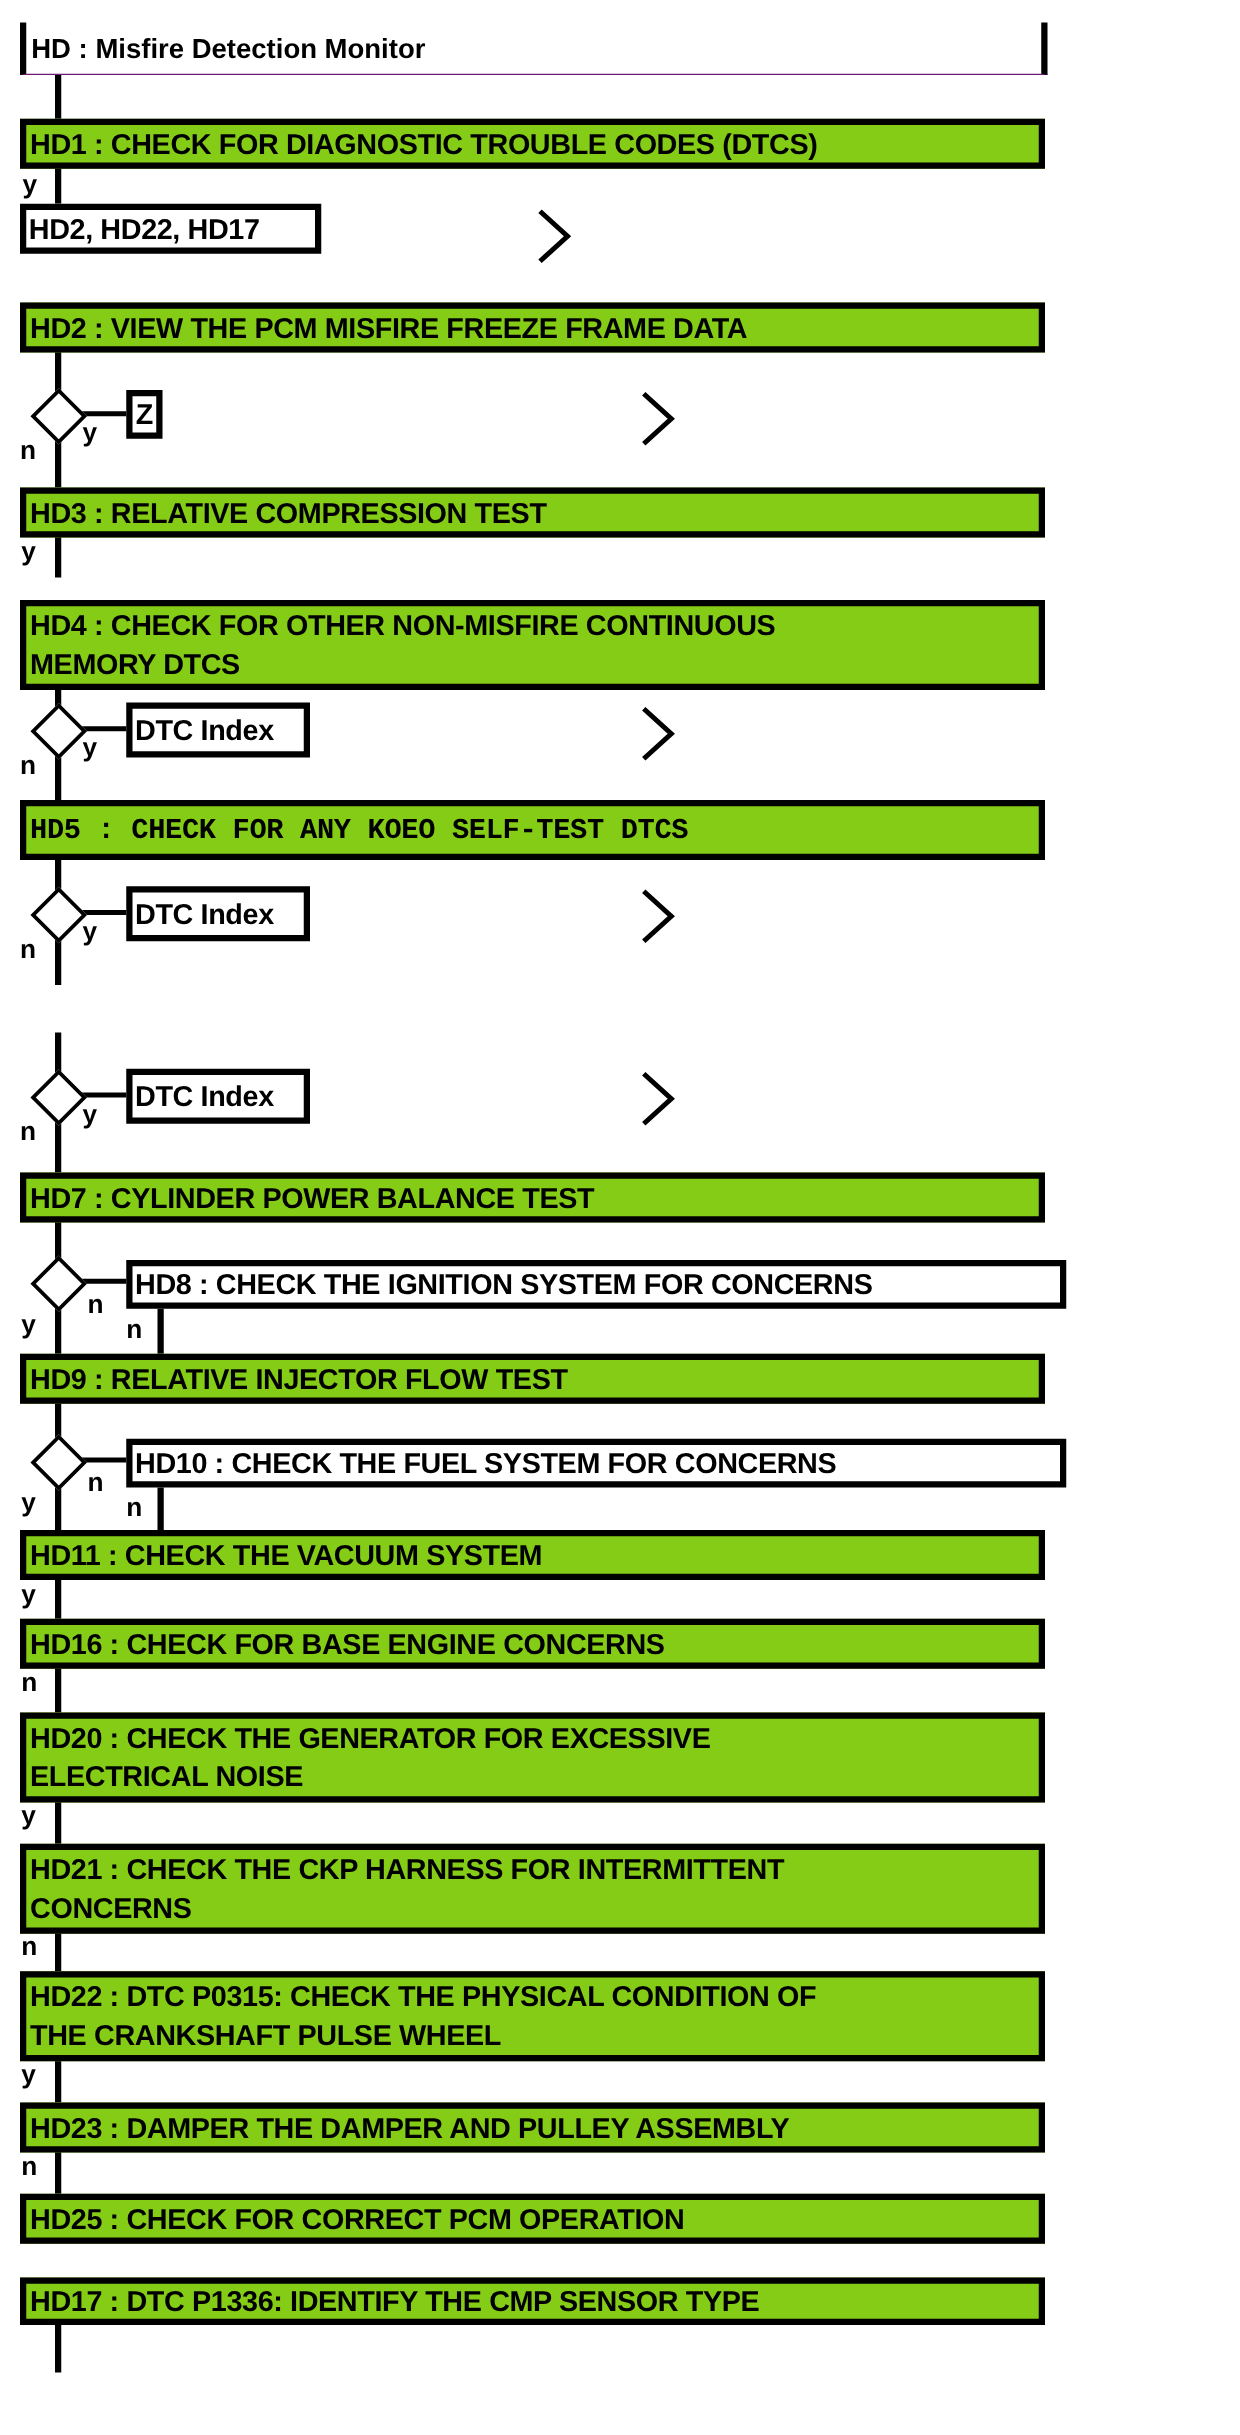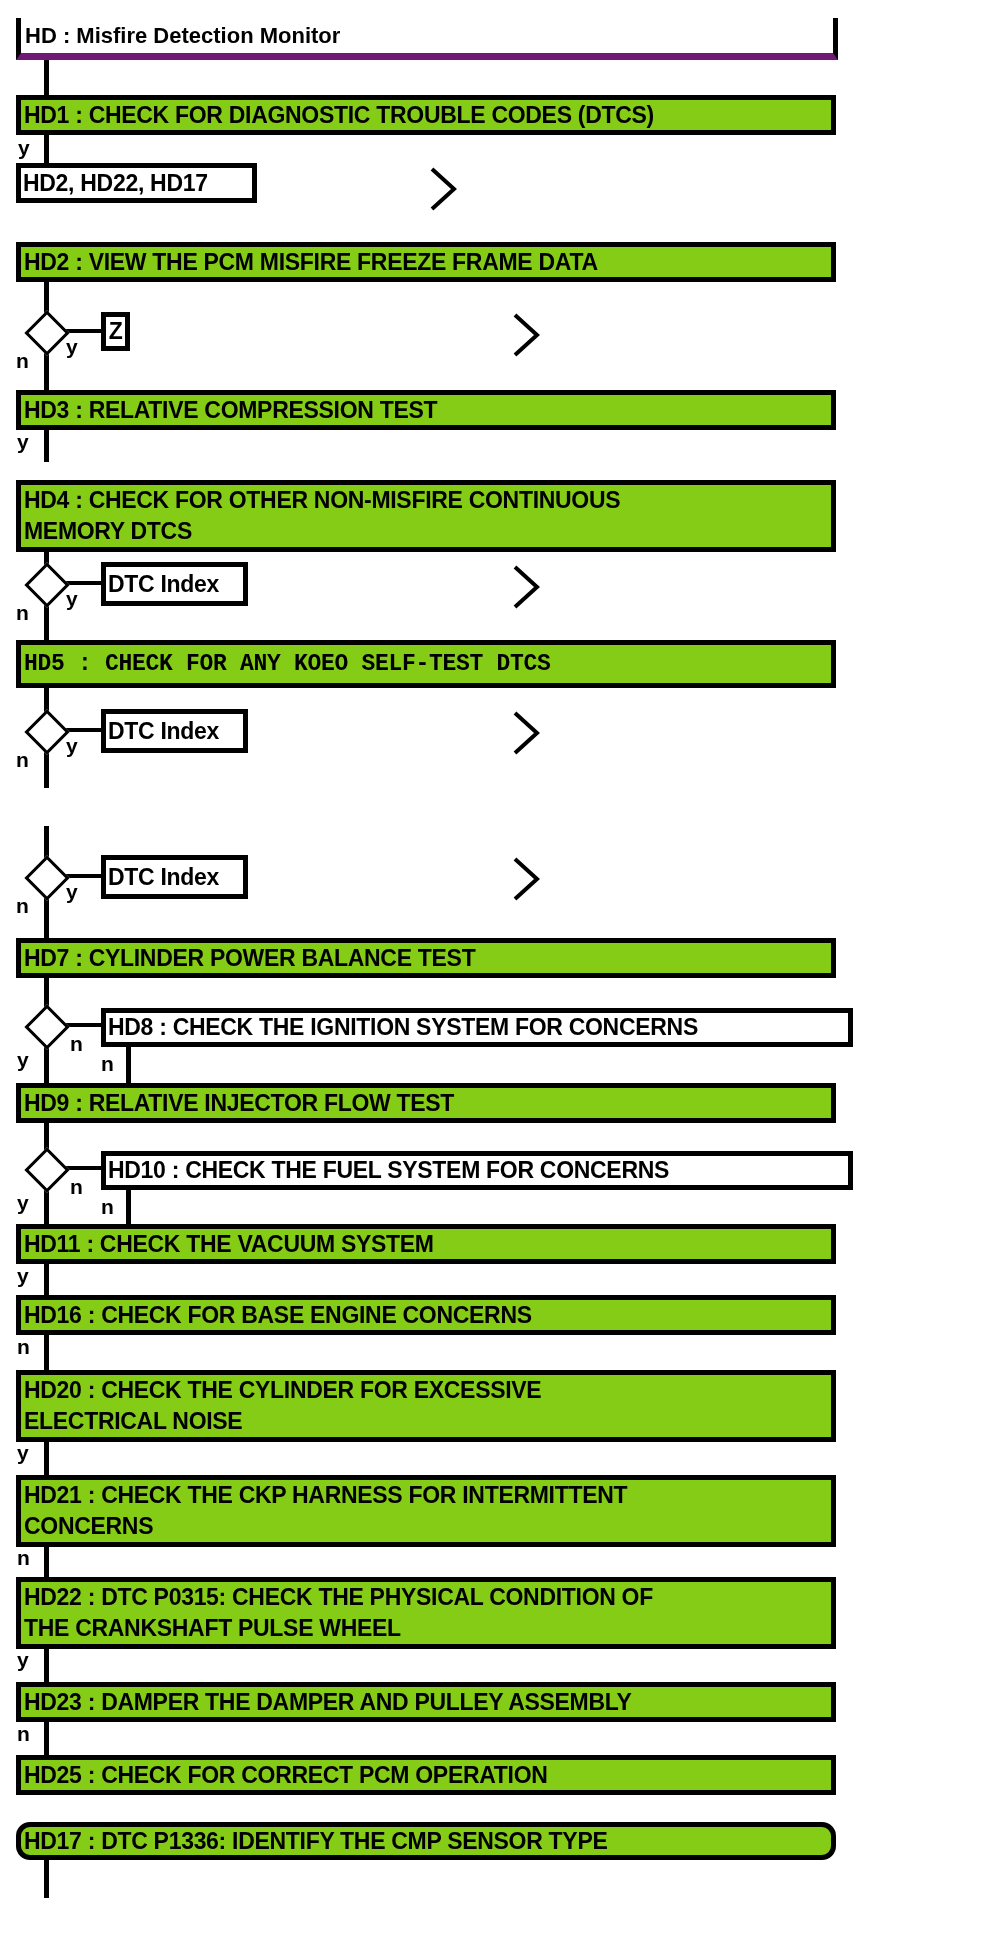--- a/index.html
+++ b/index.html
@@ -2,21 +2,21 @@
 <html><head>
 <meta charset="utf-8">
 <style>
   html,body{margin:0;padding:0;background:#ffffff;}
   #canvas{position:relative;width:992px;height:1948px;background:#ffffff;overflow:hidden;
           font-family:"Liberation Sans",sans-serif;color:#000;}
   .box{position:absolute;left:16px;width:820px;box-sizing:border-box;border:5px solid #000;
        background:#84cc16;display:flex;align-items:center;font-weight:bold;font-size:23px;
        line-height:31px;padding:0 6px 0 3px;white-space:pre-line;letter-spacing:-0.3px;}
   .titlebox{position:absolute;left:16px;top:18px;width:822px;height:42px;box-sizing:border-box;
-       border-left:5px solid #000;border-right:5px solid #000;border-bottom:7px solid #701a75;
+       border-left:5px solid #000;border-right:5px solid #000;border-bottom:1px solid #701a75;
        display:flex;align-items:center;font-weight:bold;font-size:22px;padding-left:4px;}
   .sbox{position:absolute;box-sizing:border-box;border:5px solid #000;background:#fff;
        display:flex;align-items:center;justify-content:flex-start;font-weight:bold;
        font-size:23px;padding-left:2px;letter-spacing:-0.3px;}
   .conn{position:absolute;width:5px;background:#000;}
   .stub{position:absolute;height:4px;background:#000;}
   .diamond{position:absolute;width:26px;height:26px;box-sizing:content-box;border:3px solid #000;
        background:#fff;transform:rotate(45deg);}
   .lbl{position:absolute;font-weight:bold;font-size:21px;line-height:21px;}
   .chev{position:absolute;}
@@ -97,29 +97,29 @@
   <div class="box" style="top:938px;height:40px;"><span>HD7 : CYLINDER POWER BALANCE TEST</span></div>
   <div class="sbox" style="left:101px;top:1008px;width:752px;height:39px;">
       <span>HD8 : CHECK THE IGNITION SYSTEM FOR CONCERNS</span>
     </div>
   <div class="box" style="top:1083px;height:40px;"><span>HD9 : RELATIVE INJECTOR FLOW TEST</span></div>
   <div class="sbox" style="left:101px;top:1151px;width:752px;height:39px;">
       <span>HD10 : CHECK THE FUEL SYSTEM FOR CONCERNS</span>
     </div>
   <div class="box" style="top:1224px;height:40px;"><span>HD11 : CHECK THE VACUUM SYSTEM</span></div>
   <div class="box" style="top:1295px;height:40px;"><span>HD16 : CHECK FOR BASE ENGINE CONCERNS</span></div>
-  <div class="box" style="top:1370px;height:72px;"><span>HD20 : CHECK THE CYLINDER FOR EXCESSIVE
+  <div class="box" style="top:1370px;height:72px;"><span>HD20 : CHECK THE GENERATOR FOR EXCESSIVE
 ELECTRICAL NOISE</span></div>
   <div class="box" style="top:1475px;height:72px;"><span>HD21 : CHECK THE CKP HARNESS FOR INTERMITTENT
 CONCERNS</span></div>
   <div class="box" style="top:1577px;height:72px;"><span>HD22 : DTC P0315: CHECK THE PHYSICAL CONDITION OF
 THE CRANKSHAFT PULSE WHEEL</span></div>
   <div class="box" style="top:1682px;height:40px;"><span>HD23 : DAMPER THE DAMPER AND PULLEY ASSEMBLY</span></div>
   <div class="box" style="top:1755px;height:40px;"><span>HD25 : CHECK FOR CORRECT PCM OPERATION</span></div>
-  <div class="box" style="top:1822px;height:38px;border-radius:14px;"><span>HD17 : DTC P1336: IDENTIFY THE CMP SENSOR TYPE</span></div>
+  <div class="box" style="top:1822px;height:38px;"><span>HD17 : DTC P1336: IDENTIFY THE CMP SENSOR TYPE</span></div>
 
   <div class="sbox" style="left:101px;top:312px;width:29px;height:39px;justify-content:center;padding-left:0;">
       <span>Z</span>
     </div>
   <div class="sbox" style="left:101px;top:562px;width:147px;height:44px;">
       <span>DTC Index</span>
     </div>
   <div class="sbox" style="left:101px;top:709px;width:147px;height:44px;">
       <span>DTC Index</span>
     </div>

